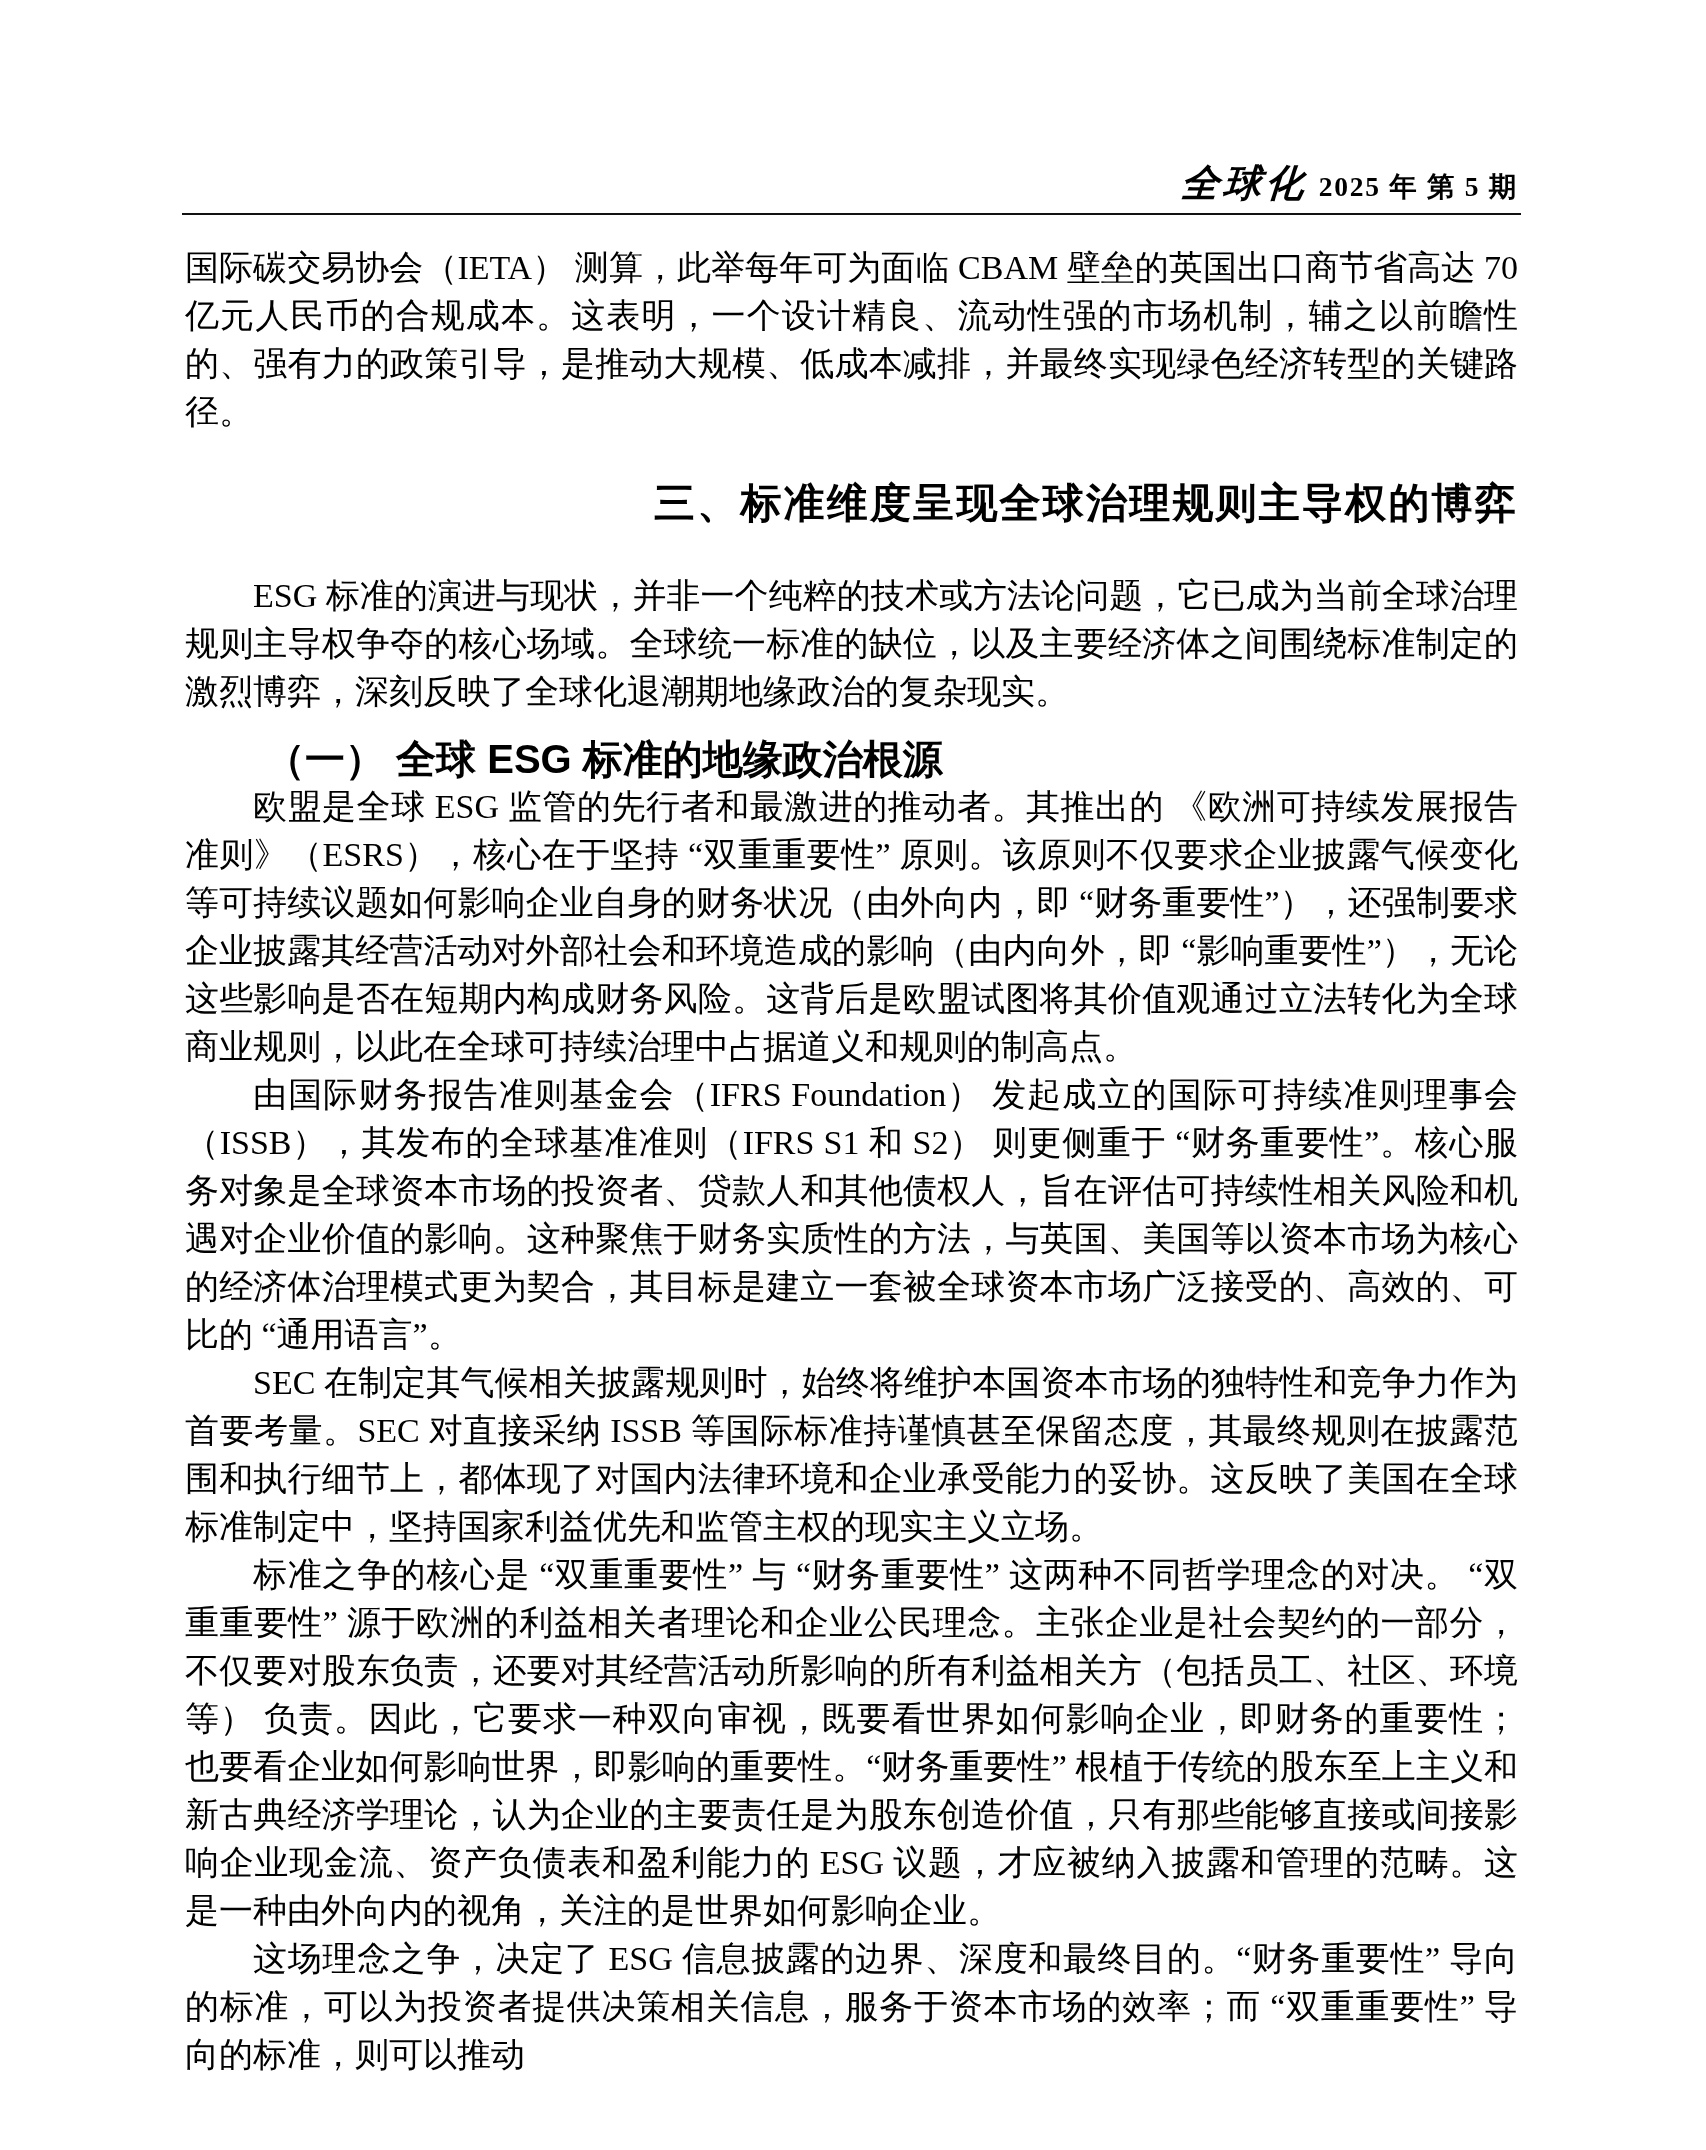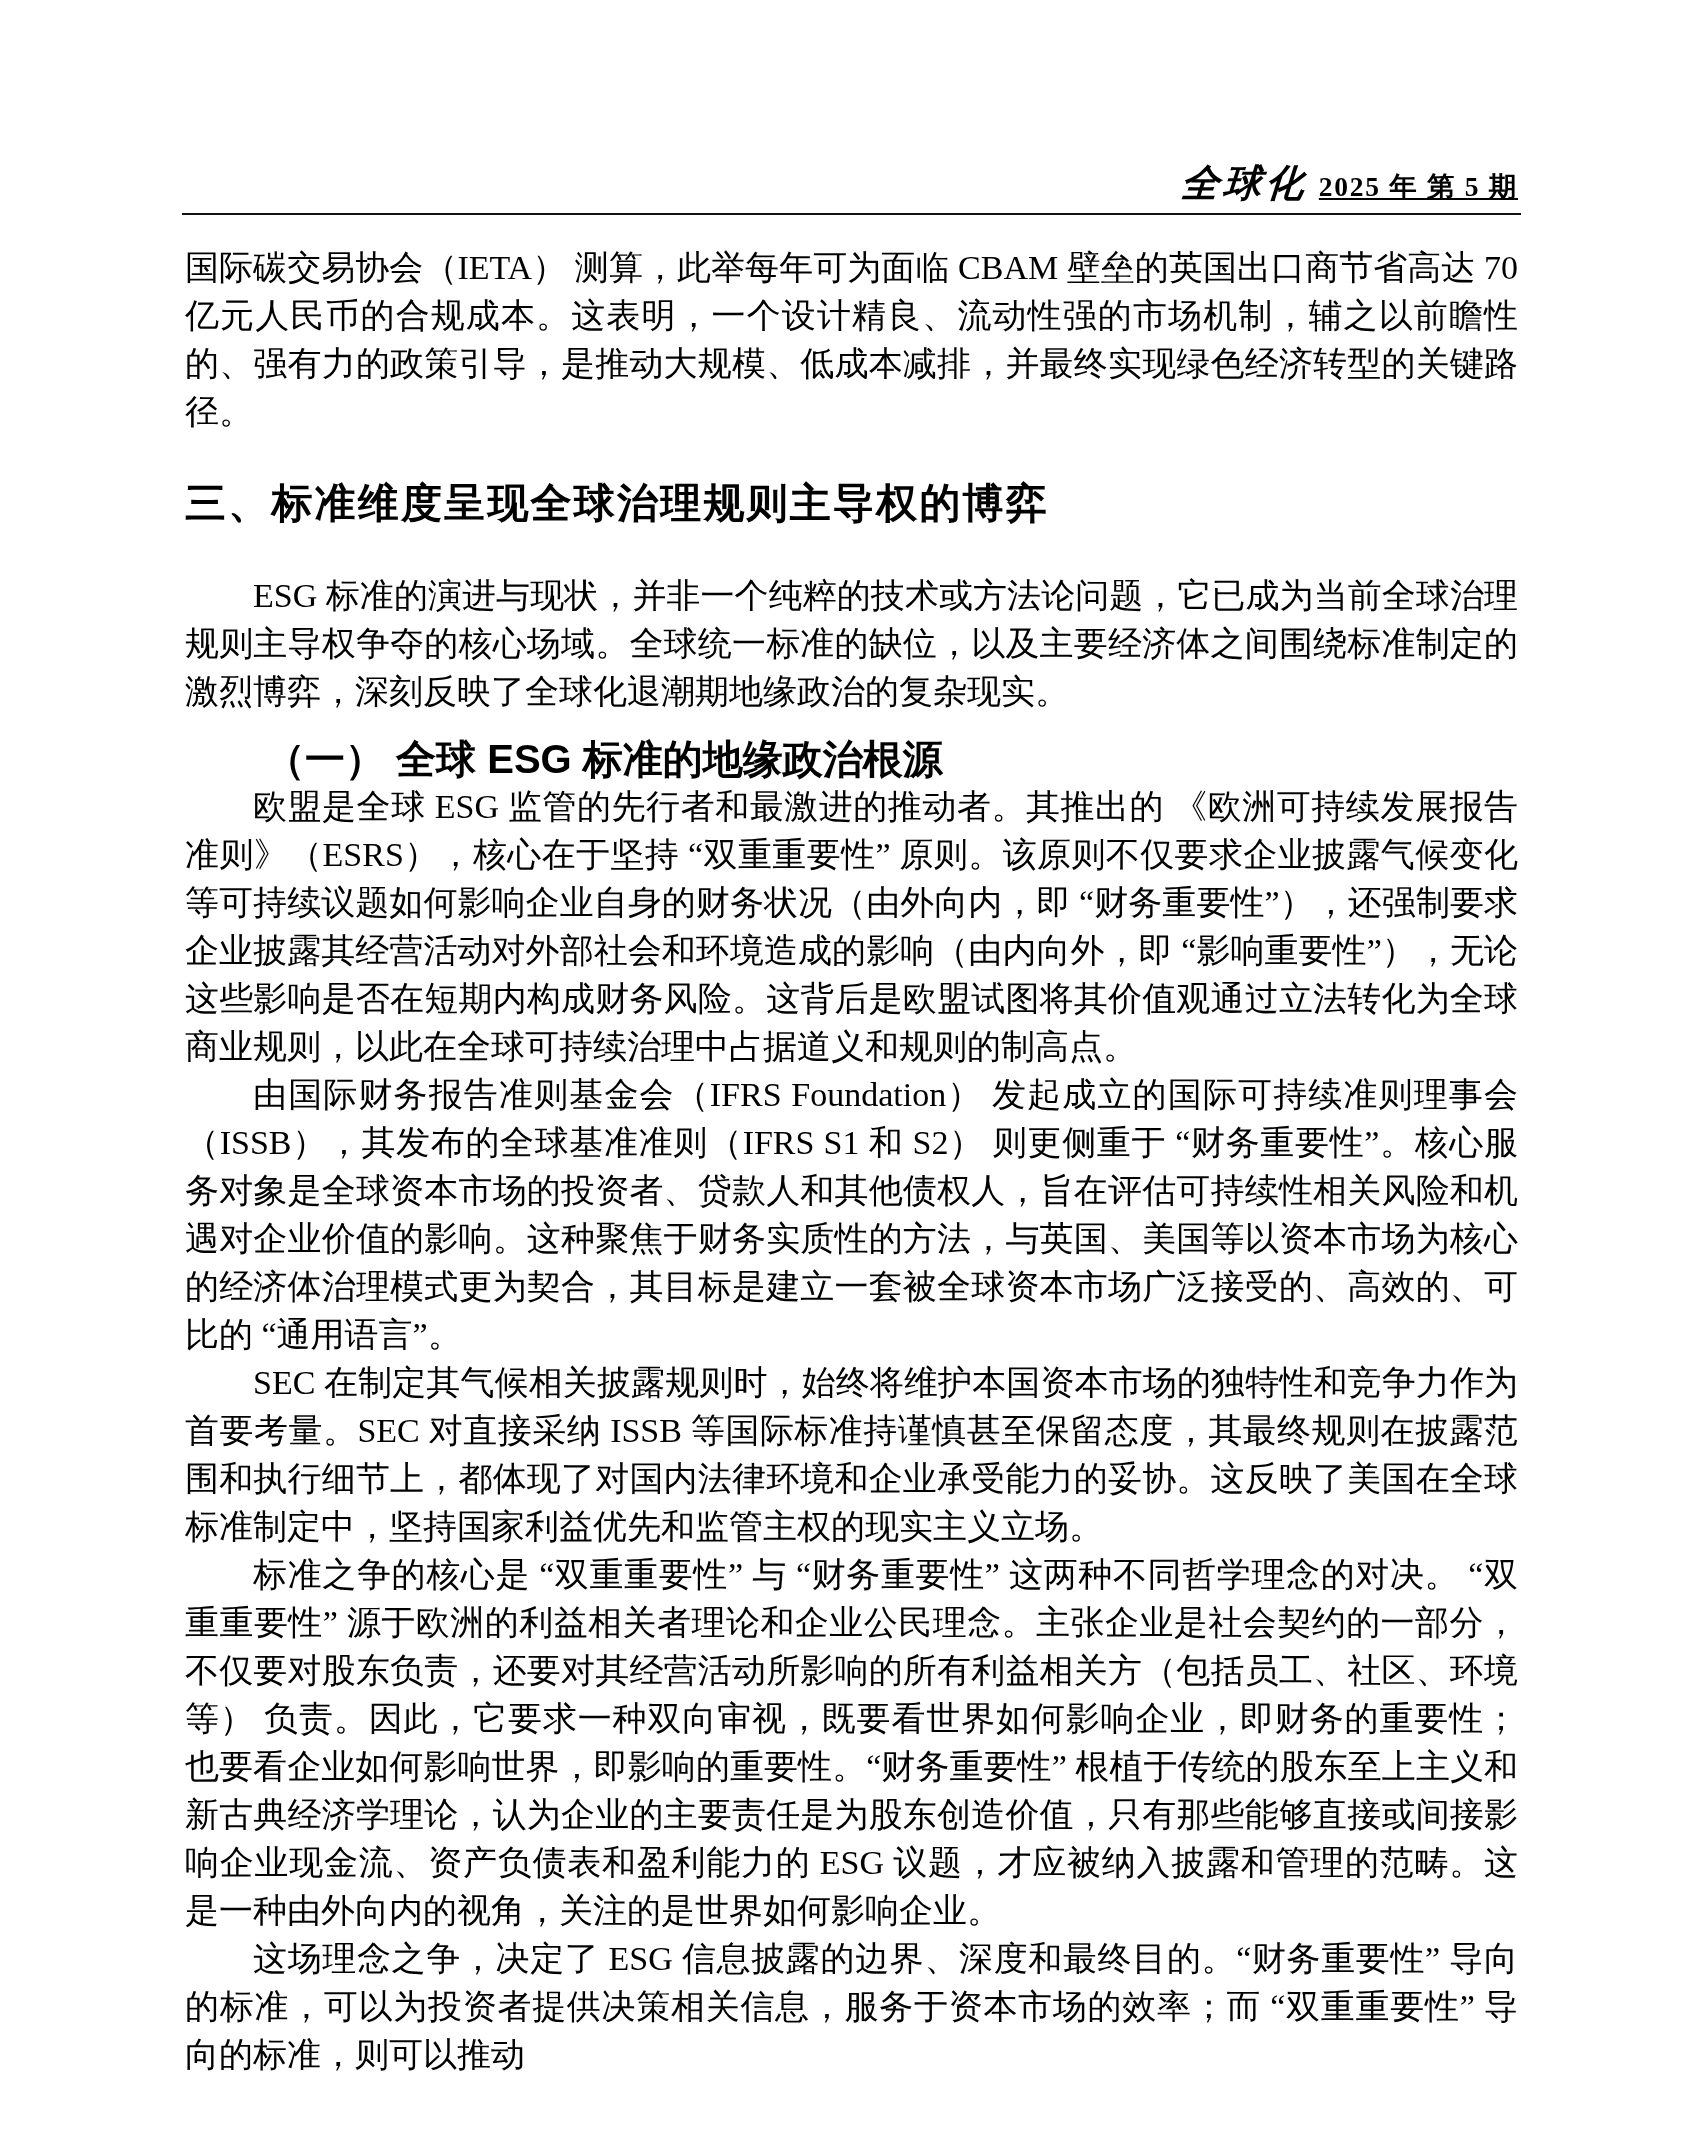--- a/index.html
+++ b/index.html
@@ -29,21 +29,20 @@
     font-size: 38px;
     font-weight: bold;
     font-style: italic;
     letter-spacing: 4.3px;
     transform: skewX(-4deg);
   }
   .issue-info {
     font-size: 27.5px;
     font-weight: bold;
     letter-spacing: 1.7px;
-    text-decoration: underline;
   }
   .header-rule {
     position: absolute;
     top: 213px;
     left: 182px;
     width: 1339px;
     border-top: 2.2px solid #111111;
   }
 
   
@@ -61,21 +60,21 @@
     text-indent: 2em;
     word-break: normal;
     overflow-wrap: break-word;
   }
   .para.no-indent { text-indent: 0; }
   .section-heading {
     margin: 35px 0 36px 0;
     font-size: 41px;
     line-height: 65px;
     font-weight: bold;
-    text-align: left;
+    text-align: right;
     letter-spacing: 2.2px;
   }
   .sub-heading {
     margin: 19.4px 0 0 0;
     font-size: 40px;
     line-height: 48px;
     font-weight: bold;
     text-indent: 2em;
     font-family: "Liberation Sans", "DejaVu Sans", sans-serif;
   }

